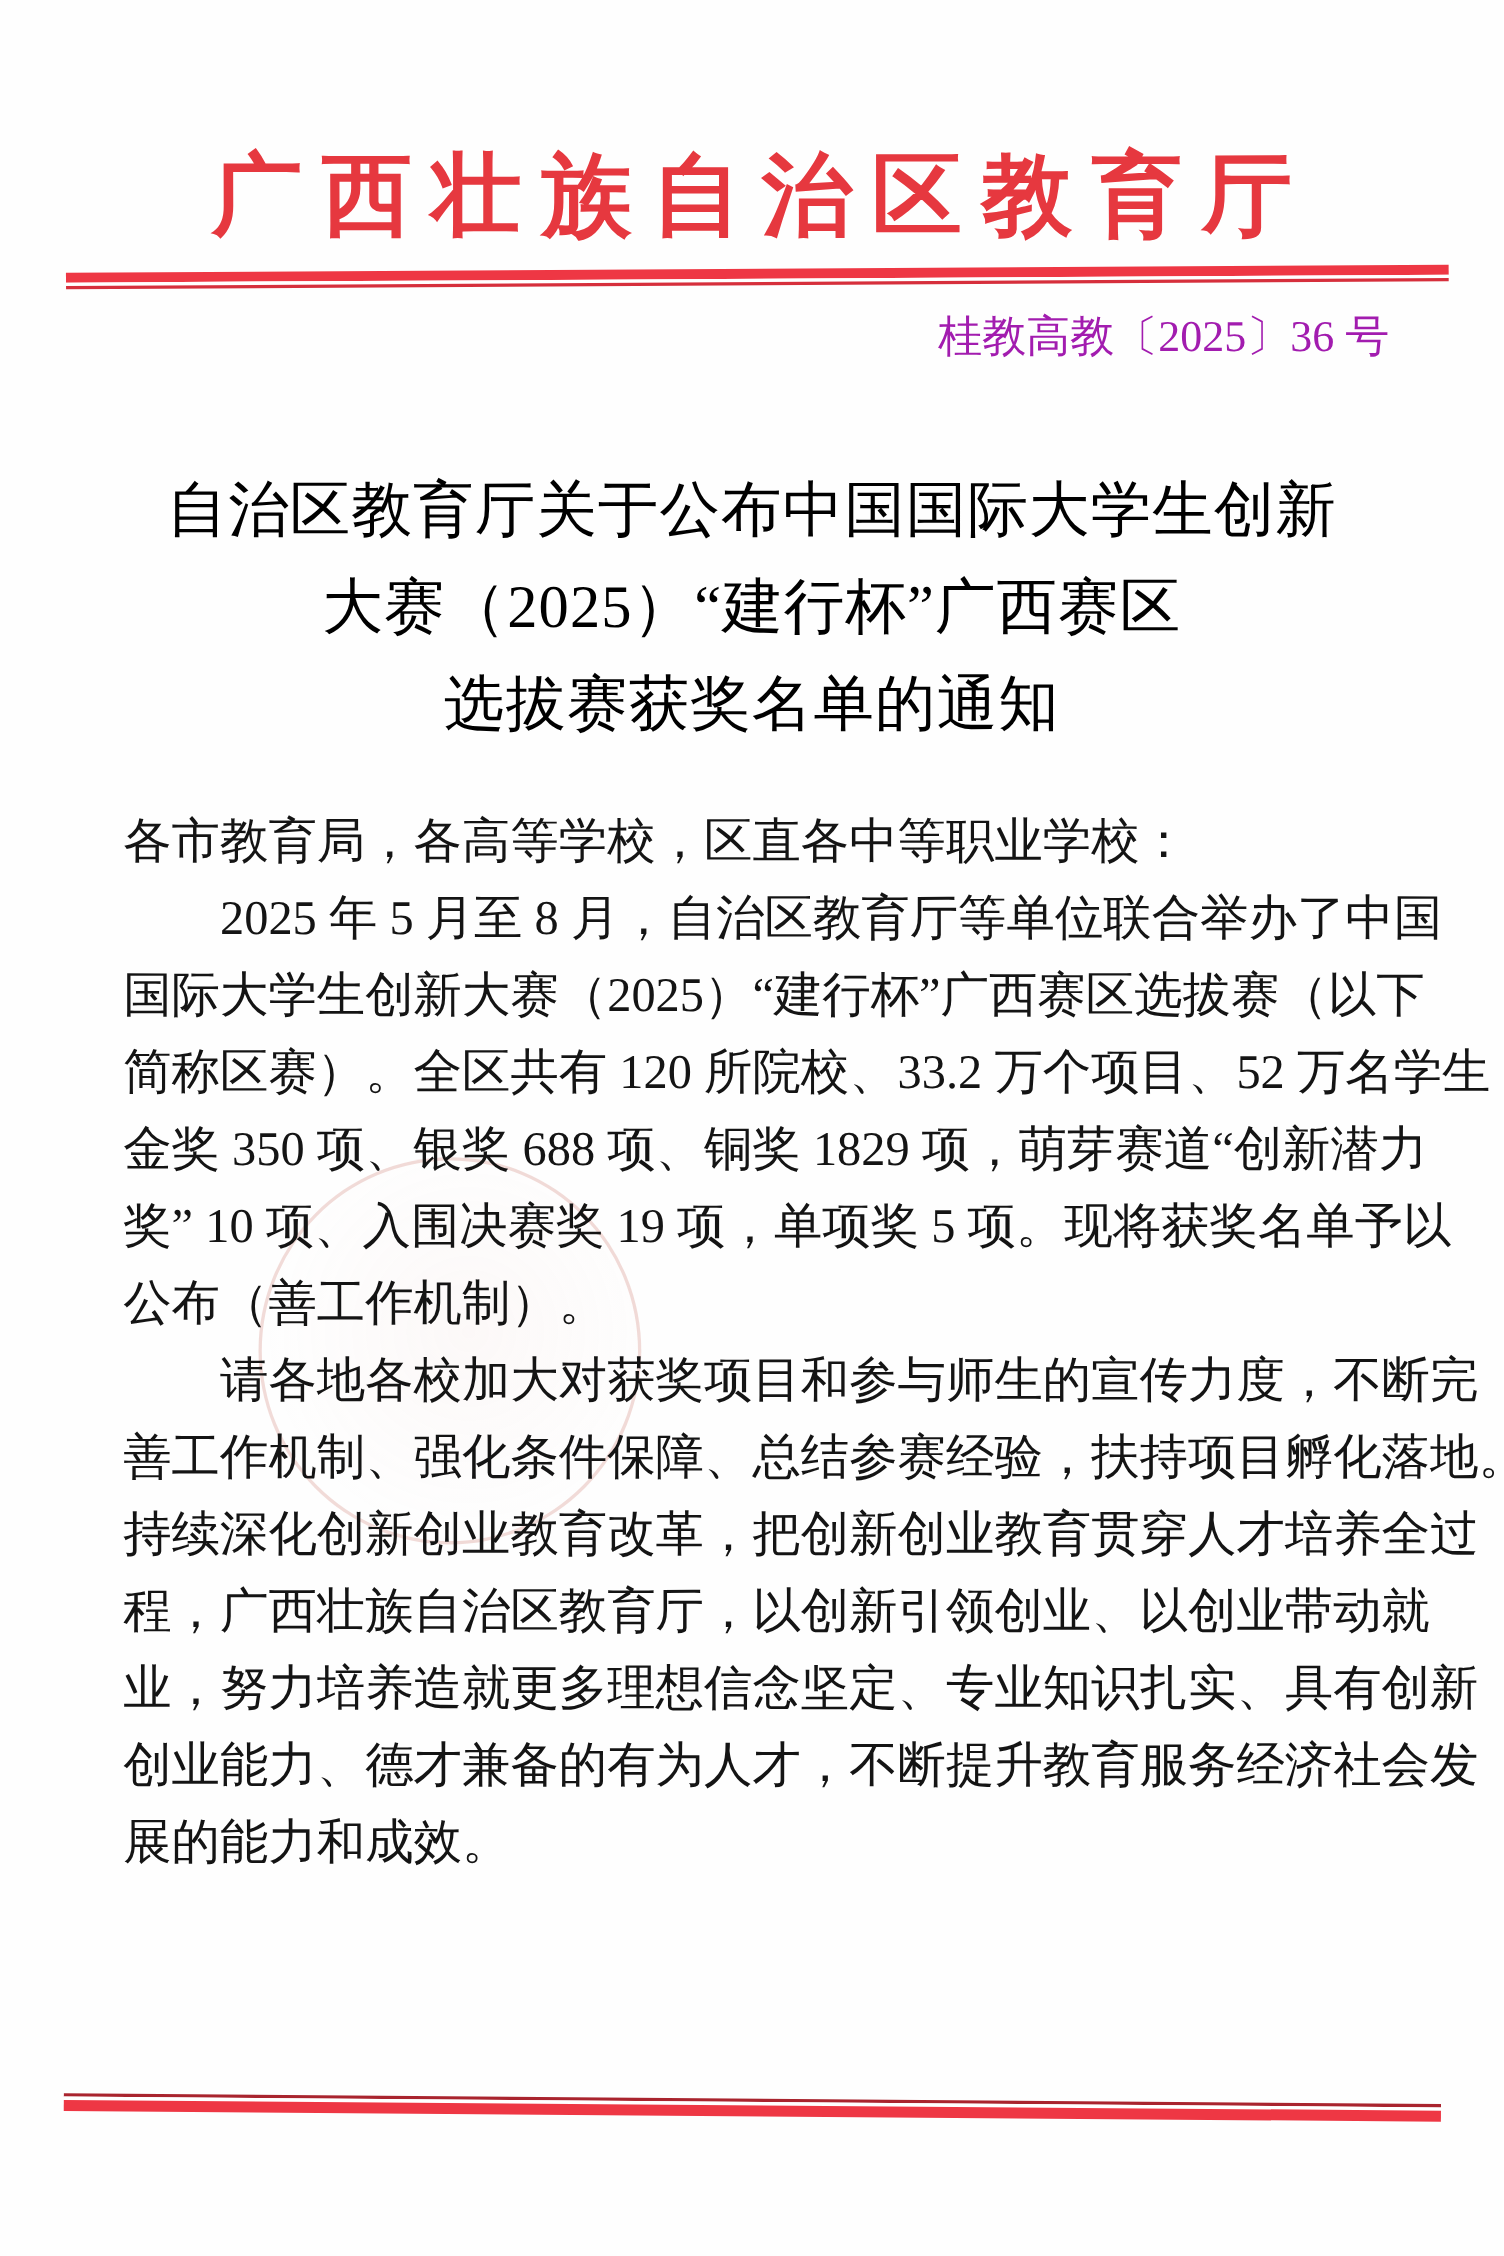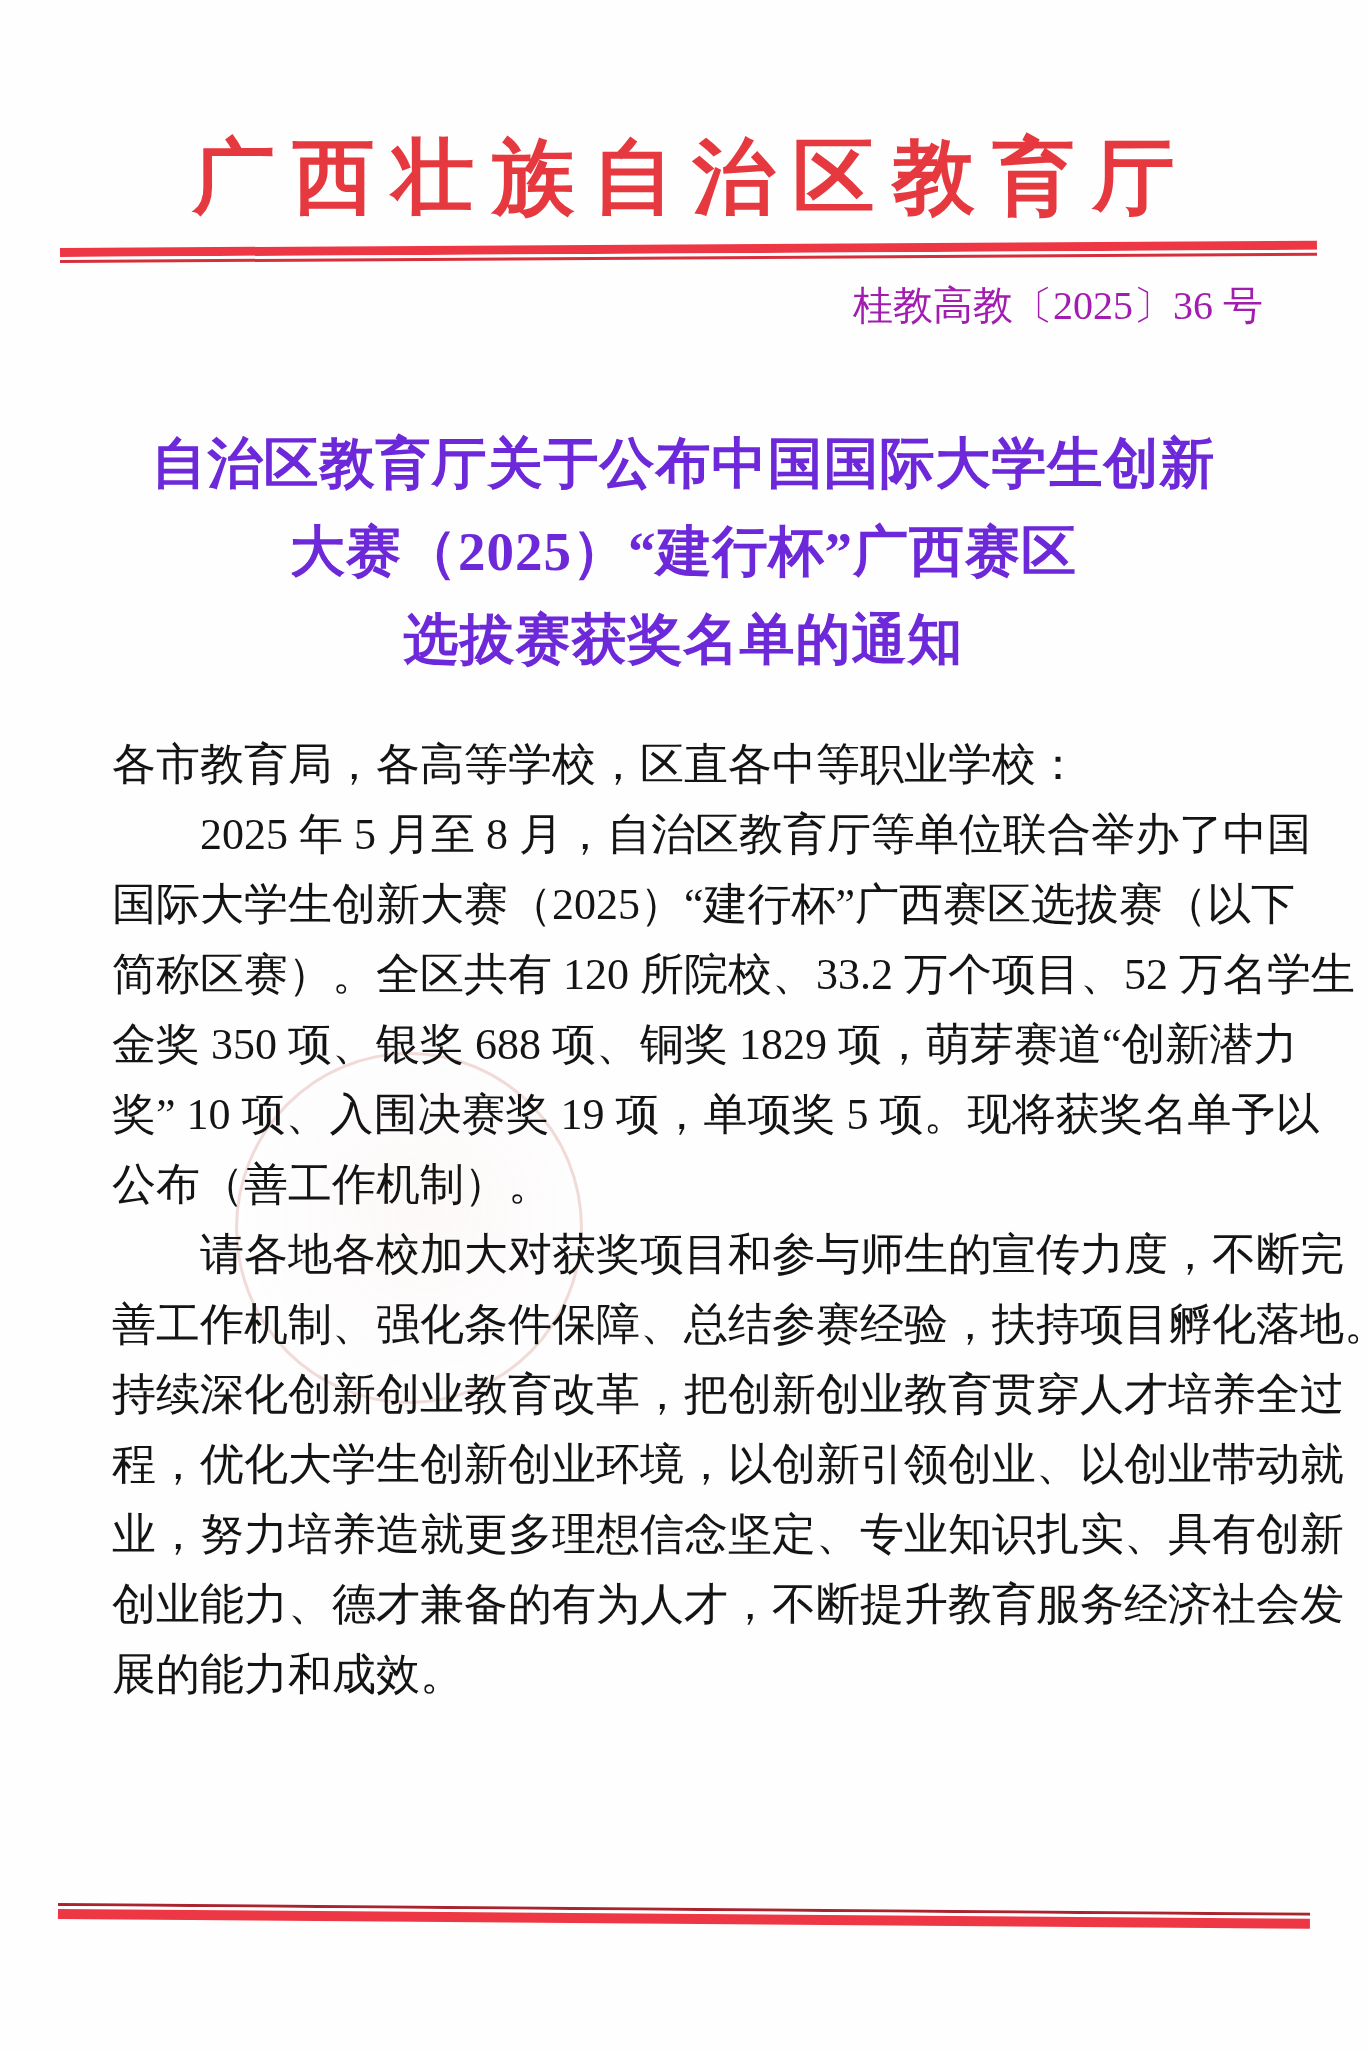--- a/index.html
+++ b/index.html
@@ -28,22 +28,22 @@
   
   .doc-number{
     position:absolute;top:282px;right:104px;
     font-size:40px;line-height:48px;
     color:#a21caf;white-space:nowrap;
   }
   
   .notice-title{
     position:absolute;top:420px;left:0;right:0;
     text-align:center;
-    font-weight:bold;font-size:55px;line-height:88px;
-    letter-spacing:1px;color:#6d28d9;
+    font-weight:normal;font-size:55px;line-height:88px;
+    letter-spacing:1px;color:#000000;
   }
   .notice-title div{white-space:nowrap;}
   
   .body-block{
     position:absolute;top:730px;left:112px;width:1156px;
     font-size:44px;line-height:70px;color:#141414;
   }
   .bline{
     width:1156px;height:70px;box-sizing:border-box;
     text-align:justify;text-align-last:justify;
@@ -91,21 +91,21 @@
     <div class="bline short">各市教育局，各高等学校，区直各中等职业学校：</div>
     <div class="bline indent">2025 年 5 月至 8 月，自治区教育厅等单位联合举办了中国</div>
     <div class="bline">国际大学生创新大赛（2025）“建行杯”广西赛区选拔赛（以下</div>
     <div class="bline">简称区赛）。全区共有 120 所院校、33.2 万个项目、52 万名学生</div>
     <div class="bline">金奖 350 项、银奖 688 项、铜奖 1829 项，萌芽赛道“创新潜力</div>
     <div class="bline">奖” 10 项、入围决赛奖 19 项，单项奖 5 项。现将获奖名单予以</div>
     <div class="bline short">公布（善工作机制）。</div>
     <div class="bline indent">请各地各校加大对获奖项目和参与师生的宣传力度，不断完</div>
     <div class="bline">善工作机制、强化条件保障、总结参赛经验，扶持项目孵化落地。</div>
     <div class="bline">持续深化创新创业教育改革，把创新创业教育贯穿人才培养全过</div>
-    <div class="bline">程，优化大学生创新创业环境，以创新引领创业、以创业带动就</div>
+    <div class="bline">程，广西壮族自治区教育厅，以创新引领创业、以创业带动就</div>
     <div class="bline">业，努力培养造就更多理想信念坚定、专业知识扎实、具有创新</div>
     <div class="bline">创业能力、德才兼备的有为人才，不断提升教育服务经济社会发</div>
     <div class="bline short">展的能力和成效。</div>
   </div>
 
   <div class="rule-bottom">
     <div class="thin"></div>
     <div class="gap"></div>
     <div class="bar"></div>
   </div>

